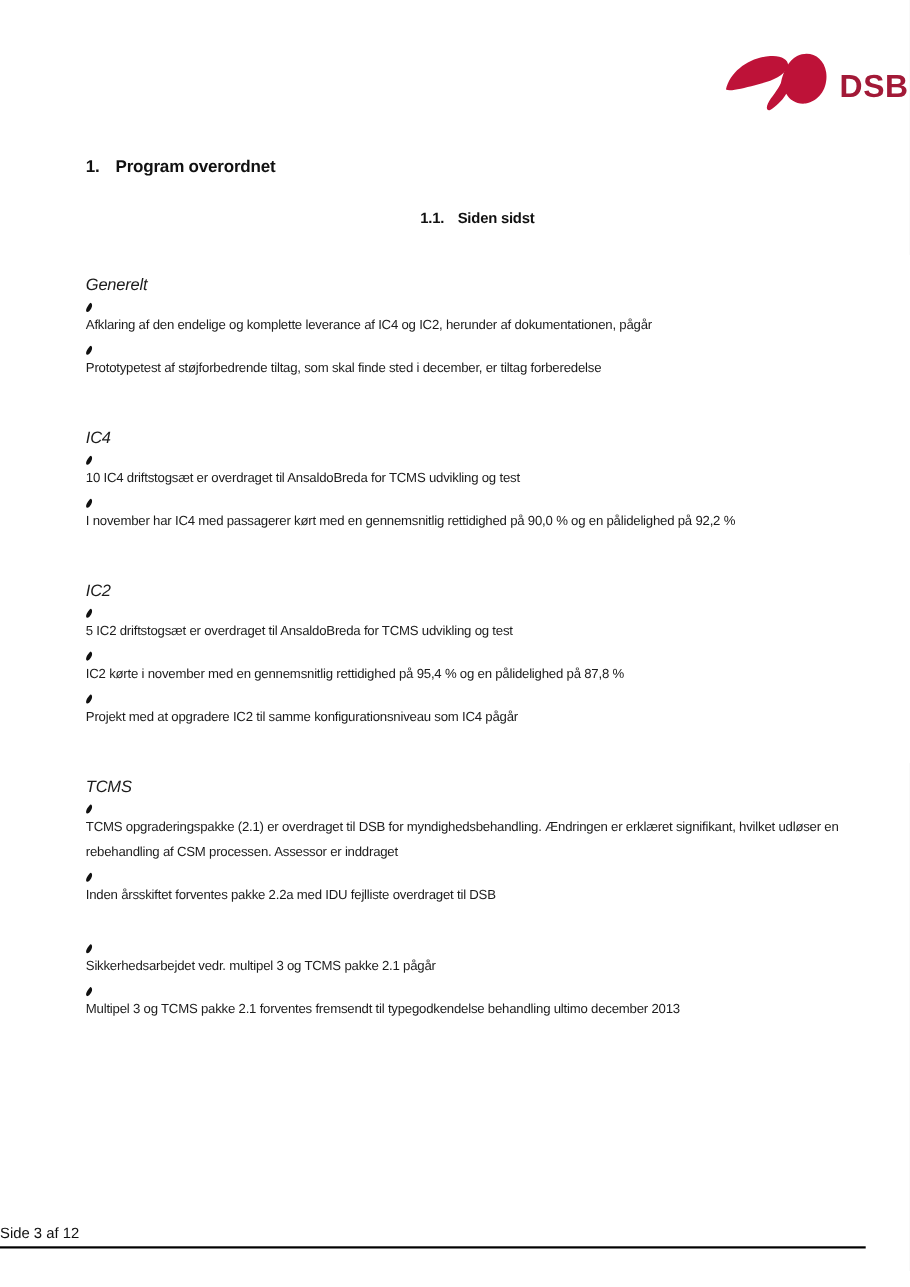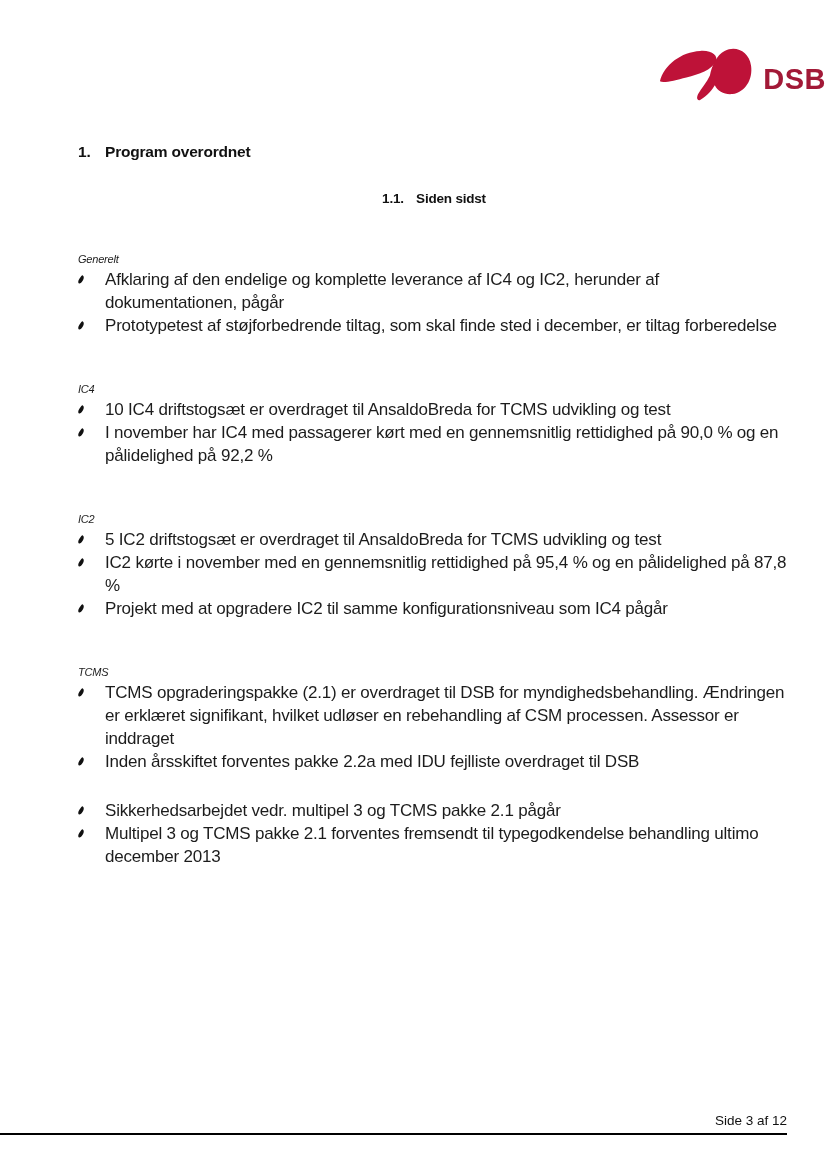--- a/index.html
+++ b/index.html
@@ -26,29 +26,29 @@
   
   .content{
     position:absolute;left:78px;top:143px;width:712px;
     letter-spacing:-0.2px;
   }
   .h1{display:flex;font-size:15.5px;font-weight:bold;color:#111;line-height:18px;}
   .h1 .num{width:27px;flex:none;}
   .h2{display:flex;font-size:13.5px;font-weight:bold;color:#111;line-height:17px;margin-top:29px;justify-content:center;}
   .h2 .num{width:34px;flex:none;}
   .section{margin-top:26px;}
-  .sec-label{font-style:italic;font-size:11px;line-height:17px;margin-top:44px;}
-  .bullet{display:flex;font-size:17px;line-height:23px;}
+  .sec-label{font-style:italic;font-size:15px;line-height:17px;margin-top:44px;}
+  .bullet{display:flex;font-size:12px;line-height:23px;flex-direction:column;}
   .bm{flex:none;width:27px;padding-top:7px;}
   .bm svg{display:block;}
   .bt{flex:1;}
   
   .footer-text{
     position:absolute;top:1113px;left:0;width:787px;
-    text-align:right;font-size:13.5px;color:#111;
+    font-size:13.5px;color:#111;
   }
   .footer-rule{
     position:absolute;top:1133px;left:0;width:787px;height:0;
     border-top:2px solid #000;
   }
 </style>
 </head>
 <body>
 
 <div class="page">

